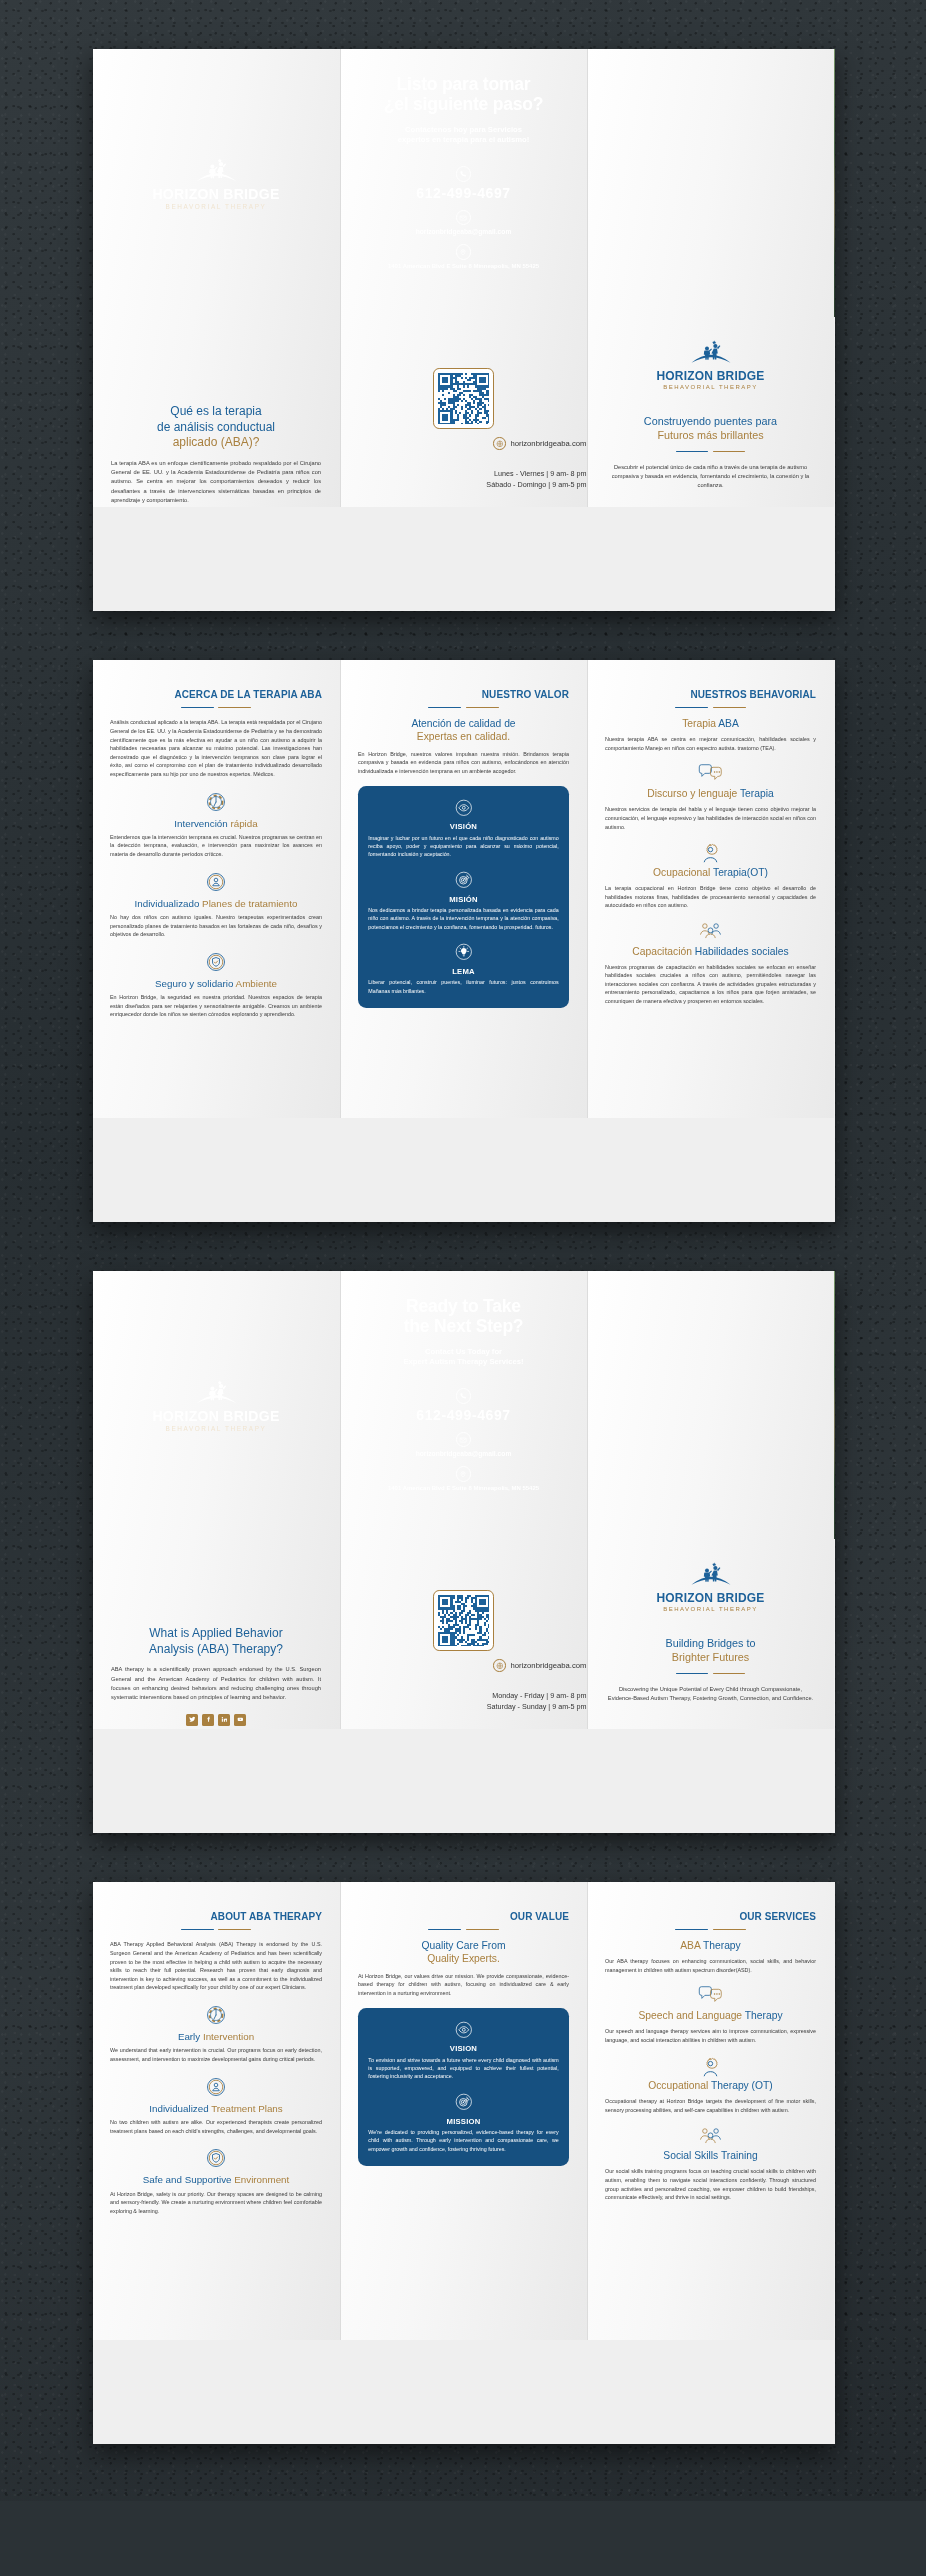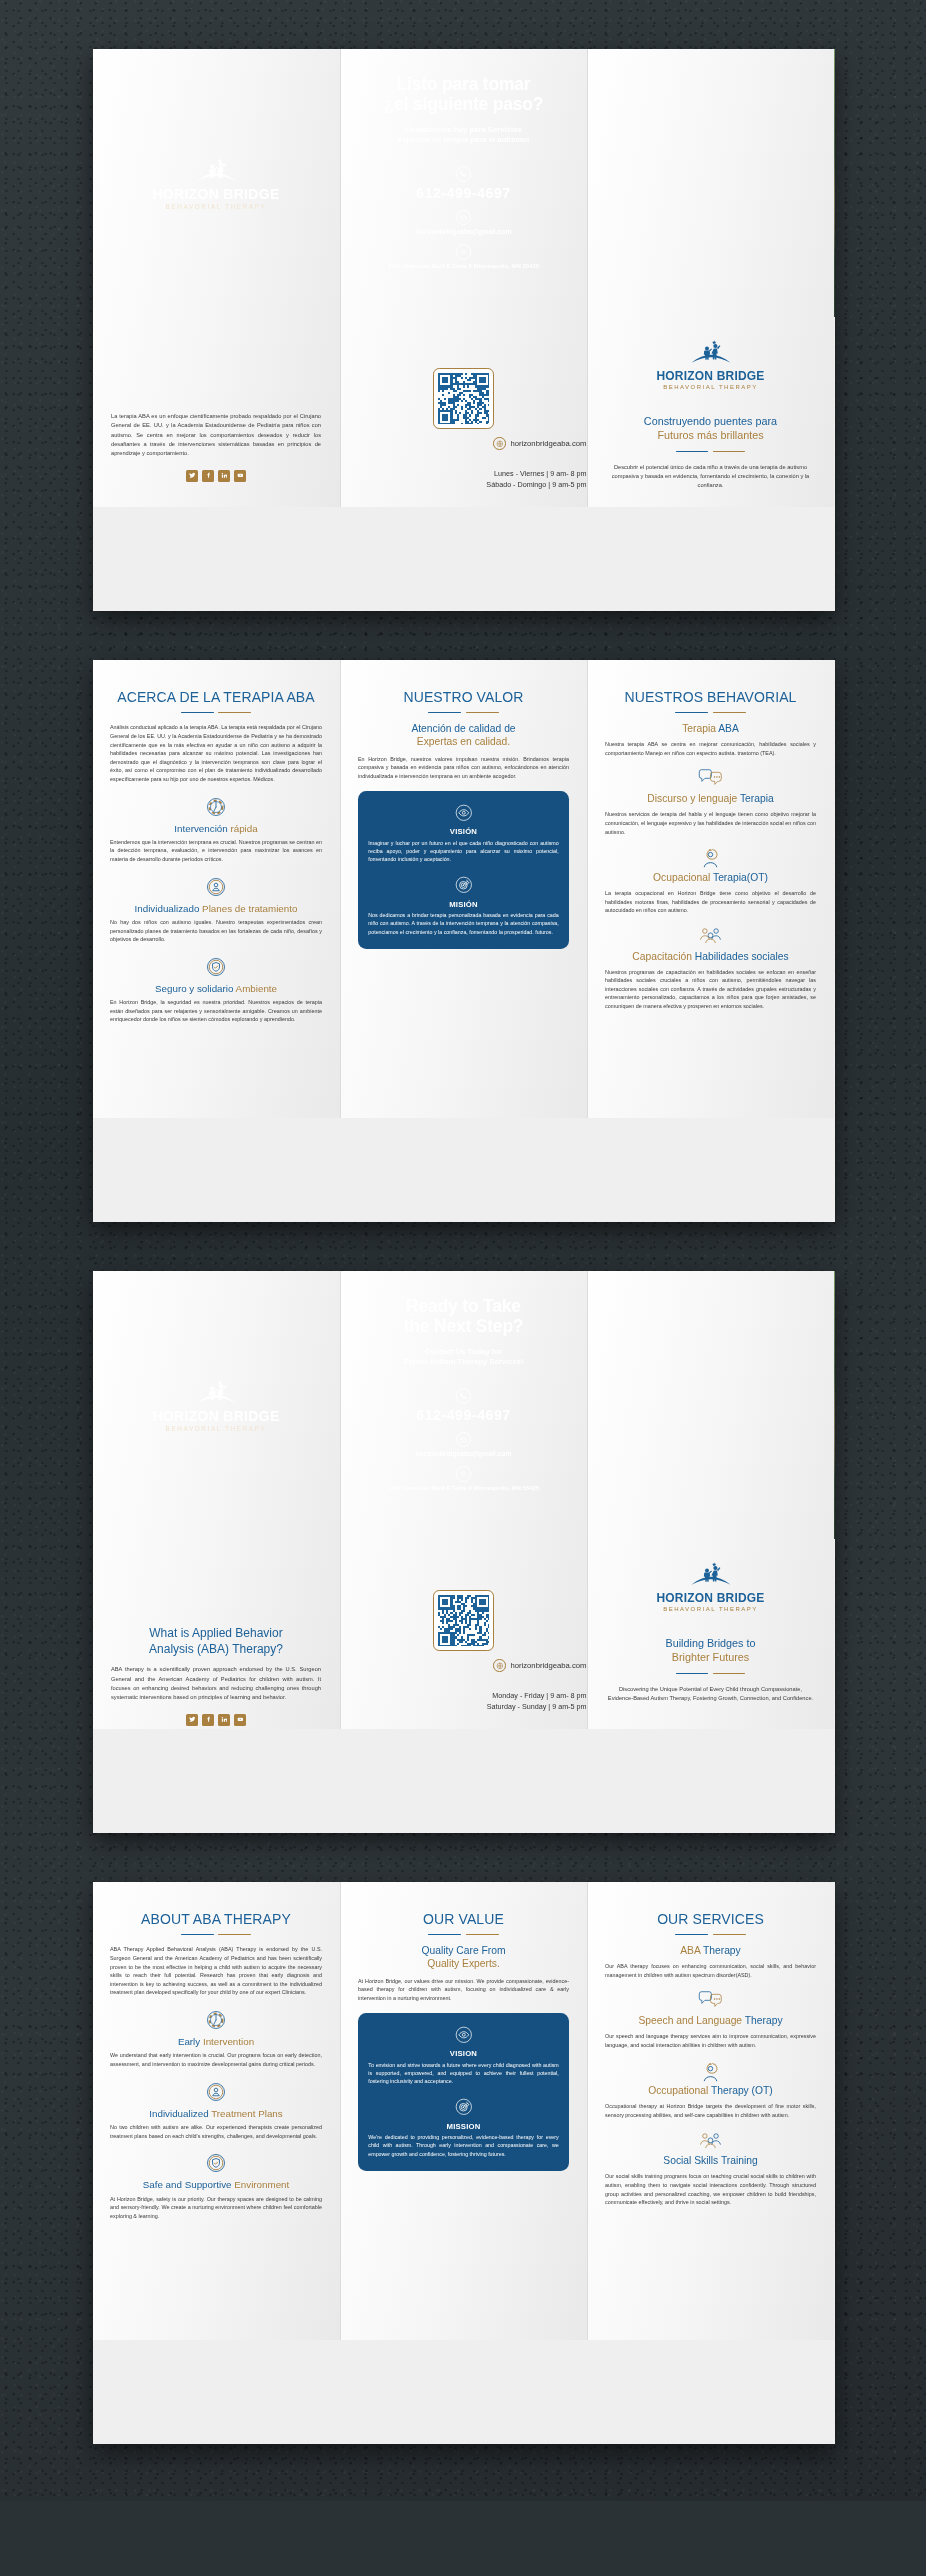--- a/index.html
+++ b/index.html
@@ -145,21 +145,21 @@
   .brandblock .tag{ margin-top:24px;font-size:10.8px;line-height:1.32;color:var(--blue); }
   .brandblock .tag .g{ color:var(--gold); }
   .rule { display:flex;gap:4.6px;justify-content:center;margin:8.2px 0 10.3px; }
   .rule i{ display:block;width:32px;height:1.5px;background:var(--blue);border-radius:1px; }
   .rule i.g{ background:var(--gold); }
   .brandblock .p{ font-size:5.7px;color:#3b3b3b;line-height:1.65;text-align:center; }
 
   
   .ipanel { padding: 29px 17.5px 0; }
   .sec-h {
-    text-align:center;font-size:14px;font-weight:400;color:var(--blue);letter-spacing:0.1px;
+    text-align:right;font-size:10px;font-weight:700;color:var(--blue);letter-spacing:0.1px;
   }
   .sec-rule{ display:flex;gap:4.6px;justify-content:center;margin:6.7px 0 10.3px; }
   .sec-rule i{ display:block;width:33px;height:1.5px;background:var(--blue);border-radius:1px; }
   .sec-rule i.g{ background:var(--gold); }
   .body-p{ font-size:5.4px;color:#3a3a3a;line-height:1.58;text-align:justify; }
 
   .feat { text-align:center; margin-top:11.3px; }
   .feat .ico{ width:24px;height:24px;margin:0 auto 4.1px; }
   .feat h4{ font-size:9.8px;font-weight:400;color:var(--blue);line-height:1.24; }
   .feat h4 .g{ color:var(--gold); }
@@ -210,20 +210,23 @@
       <path d="M70 24.5l6.5-6.5 2 2-6 8z"></path>
       <circle cx="45" cy="26" r="5"></circle>
       <path d="M40.8 31.5h8.4c2 0 2.9 1.4 3 3.2l.6 7.3h-3l-.8 12.5h-3.3l-.6-8.8-.9 8.8h-3.3l-.9-12.5h-2.9l.6-7.3c.1-1.8 1.1-3.2 3.1-3.2z"></path>
       <path d="M49.8 31l6-4.8 1.6 2.2-5.4 5.6z"></path>
       <path d="M6 62c16-13 34-20 49-20s33 7 49 20c-16-9-33-14-49-14S22 53 6 62z"></path>
   </svg></div>
         <div class="nm">HORIZON BRIDGE</div>
         <div class="sub">BEHAVORIAL THERAPY</div>
       </div>
       <div class="cover-blurb">
+        <div class="blurb-h">
+          Qué es la terapia<br>de análisis conductual<br><span class="g">aplicado (ABA)?</span>
+        </div>
         <div class="blurb-p">La terapia ABA es un enfoque científicamente probado respaldado por el Cirujano General de EE. UU. y la Academia Estadounidense de Pediatría para niños con autismo. Se centra en mejorar los comportamientos deseados y reducir los desafiantes a través de intervenciones sistemáticas basadas en principios de aprendizaje y comportamiento.</div>
         <div class="social">
           <span class="sq">
                   <svg viewBox="0 0 24 24">
                     <path d="M23 4.9a8.9 8.9 0 0 1-2.6.7A4.5 4.5 0 0 0 22.4 3a9 9 0 0 1-2.9 1.1 4.5 4.5 0 0 0-7.7 4.1A12.8 12.8 0 0 1 2.5 3.5a4.5 4.5 0 0 0 1.4 6 4.4 4.4 0 0 1-2-.6 4.5 4.5 0 0 0 3.6 4.4 4.5 4.5 0 0 1-2 .1 4.5 4.5 0 0 0 4.2 3.1A9 9 0 0 1 1 18.4a12.7 12.7 0 0 0 6.9 2c8.3 0 12.8-6.9 12.8-12.8v-.6A9 9 0 0 0 23 4.9z"></path>
                   </svg>
                 </span>
           <span class="sq">
                   <svg viewBox="0 0 24 24">
                     <path d="M14.5 8.5V6.8c0-.8.2-1.3 1.4-1.3h1.6V2.6A22 22 0 0 0 15.2 2.5c-2.5 0-4.2 1.5-4.2 4.3v1.7H8.4v3.2H11V21h3.5v-9.3h2.6l.4-3.2z"></path>
@@ -612,20 +615,31 @@
     <div class="bb-item">
       <div class="ico"><svg viewBox="0 0 48 48" fill="none">
                     <circle cx="24" cy="24" r="17" stroke="#fff" stroke-width="1.6"></circle>
                     <circle cx="23" cy="25" r="8.4" stroke="#fff" stroke-width="1.7"></circle>
                     <circle cx="23" cy="25" r="4.8" stroke="#fff" stroke-width="1.7"></circle>
                     <circle cx="23" cy="25" r="1.7" fill="#fff"></circle>
                     <path d="M23 25l9-9M30.5 13.5l1.9 3.6 3.6 1.9-3.6 1.9-1.9 3.6" stroke="#fff" stroke-width="1.5" stroke-linecap="round" stroke-linejoin="round"></path>
                   </svg></div>
       <h5>MISIÓN</h5>
       <p>Nos dedicamos a brindar terapia personalizada basada en evidencia para cada niño con autismo. A través de la intervención temprana y la atención compasiva, potenciamos el crecimiento y la confianza, fomentando la prosperidad. futuros.</p>
+    </div>
+    <div class="bb-item">
+      <div class="ico"><svg viewBox="0 0 48 48" fill="none">
+                    <circle cx="24" cy="24" r="17" stroke="#fff" stroke-width="1.6"></circle>
+                    <path d="M24 15.5a6.3 6.3 0 0 0-3.6 11.5v2.1h7.2V27A6.3 6.3 0 0 0 24 15.5z" fill="#fff"></path>
+                    <rect x="21.2" y="30" width="5.6" height="1.7" rx=".85" fill="#fff"></rect>
+                    <rect x="22.1" y="32.4" width="3.8" height="1.6" rx=".8" fill="#fff"></rect>
+                    <path d="M24 11.8v2.4M15.6 15.9l1.8 1.6M32.4 15.9l-1.8 1.6M13.2 23.2h2.5M32.3 23.2h2.5" stroke="#fff" stroke-width="1.6" stroke-linecap="round"></path>
+                  </svg></div>
+      <h5>LEMA</h5>
+      <p>Liberar potencial, construir puentes, iluminar futuros: juntos construimos Mañanas más brillantes.</p>
     </div>
             </div>
     </div>
 
     <div class="panel ipanel">
       <div class="sec-h">NUESTROS BEHAVORIAL</div>
       <div class="sec-rule">
               <i></i>
               <i class="g"></i>
             </div>

